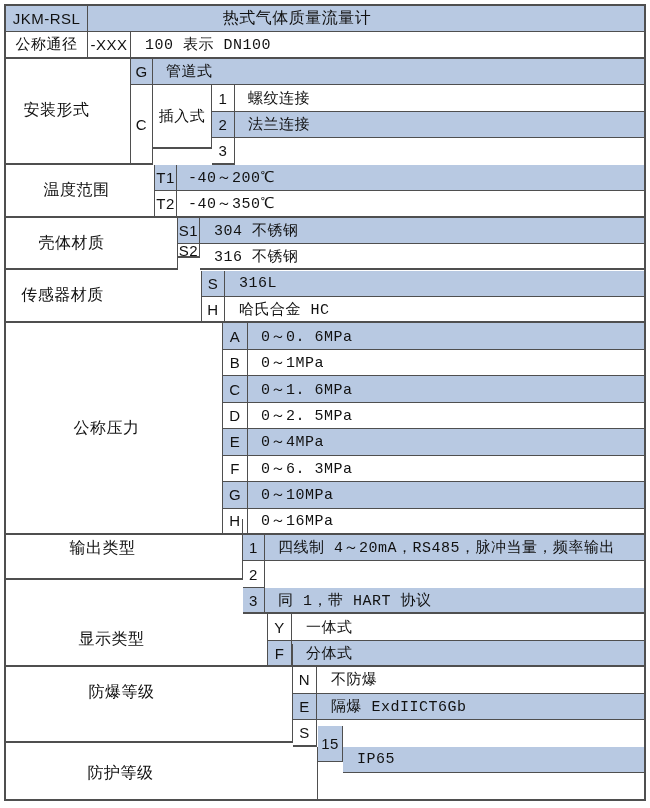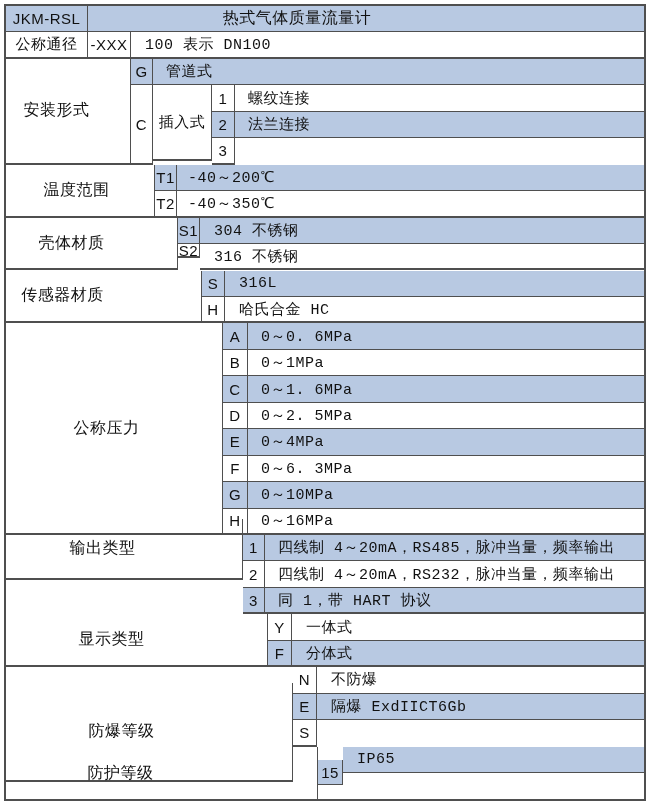--- a/index.html
+++ b/index.html
@@ -41,21 +41,21 @@
     <div class="c hl rb0 lbl" style="left:82px;top:0;width:556px;height:26.45px;padding-right:138px">热式气体质量流量计</div>
 
     <div class="c sec" style="left:0;top:26.45px;width:82px;height:26.45px">公称通径</div>
     <div class="c sec" style="left:82px;top:26.45px;width:43px;height:26.45px">-XXX</div>
     <div class="c sec rb0 l" style="left:125px;top:26.45px;width:513px;height:26.45px;padding-left:14px">100 表示 DN100</div>
 
     <div class="c sec lbl" style="left:0;top:52.90px;width:125px;height:105.80px;padding-right:23px">安装形式</div>
     <div class="c hl" style="left:125px;top:52.90px;width:22px;height:26.45px">G</div>
     <div class="c hl rb0 l" style="left:147px;top:52.90px;width:491px;height:26.45px;padding-left:13px">管道式</div>
     <div class="c sec" style="left:125px;top:79.35px;width:22px;height:79.35px">C</div>
-    <div class="c sec" style="left:147px;top:79.35px;width:59px;height:76px">插入式</div>
+    <div class="c sec" style="left:147px;top:79.35px;width:59px;height:64px">插入式</div>
     <div class="c" style="left:206px;top:79.35px;width:23px;height:26.45px">1</div>
     <div class="c rb0 l" style="left:229px;top:79.35px;width:409px;height:26.45px;padding-left:13px">螺纹连接</div>
     <div class="c hl" style="left:206px;top:105.80px;width:23px;height:26.45px">2</div>
     <div class="c hl rb0 l" style="left:229px;top:105.80px;width:409px;height:26.45px;padding-left:13px">法兰连接</div>
     <div class="c sec" style="left:206px;top:132.25px;width:23px;height:26.45px">3</div>
 
     <div class="c sec lbl" style="left:0;top:158.70px;width:149px;height:52.90px;padding-right:7px">温度范围</div>
     <div class="c hl" style="left:149px;top:158.70px;width:22px;height:26.45px">T1</div>
     <div class="c hl rb0 l" style="left:171px;top:158.70px;width:467px;height:26.45px">-40～200℃</div>
     <div class="c sec" style="left:149px;top:185.15px;width:22px;height:26.45px">T2</div>
@@ -88,36 +88,35 @@
     <div class="c rb0 l" style="left:242px;top:449.65px;width:396px;height:26.45px;padding-left:13px">0～6. 3MPa</div>
     <div class="c hl" style="left:217px;top:476.10px;width:25px;height:26.45px">G</div>
     <div class="c hl rb0 l" style="left:242px;top:476.10px;width:396px;height:26.45px;padding-left:13px">0～10MPa</div>
     <div class="c sec" style="left:217px;top:502.55px;width:25px;height:26.45px">H</div>
     <div class="c sec rb0 l" style="left:242px;top:502.55px;width:396px;height:26.45px;padding-left:13px">0～16MPa</div>
 
     <div class="c sec lbl" style="left:0;top:513px;width:237px;height:61px;padding-right:43px">输出类型</div>
     <div class="c hl" style="left:237px;top:529.00px;width:22px;height:26.45px">1</div>
     <div class="c hl rb0 l" style="left:259px;top:529.00px;width:379px;height:26.45px;padding-left:13px">四线制 4～20mA，RS485，脉冲当量，频率输出</div>
     <div class="c" style="left:237px;top:555.45px;width:22px;height:26.45px">2</div>
-    <div class="c rb0 l" style="left:259px;top:555.45px;width:379px;height:26.45px;padding-left:13px">四线制 4～20mA，RS232，脉冲当量，频率输出</div>
     <div class="c sec hl" style="left:237px;top:581.90px;width:22px;height:26.45px">3</div>
     <div class="c sec hl rb0 l" style="left:259px;top:581.90px;width:379px;height:26.45px;padding-left:13px">同 1，带 HART 协议</div>
 
     <div class="c sec lbl" style="left:0;top:608.35px;width:262px;height:52.90px;padding-right:50px">显示类型</div>
     <div class="c" style="left:262px;top:608.35px;width:24px;height:26.45px">Y</div>
     <div class="c rb0 l" style="left:286px;top:608.35px;width:352px;height:26.45px;padding-left:14px">一体式</div>
     <div class="c sec hl" style="left:262px;top:634.80px;width:24px;height:26.45px">F</div>
     <div class="c sec hl rb0 l" style="left:286px;top:634.80px;width:352px;height:26.45px;padding-left:14px">分体式</div>
 
-    <div class="c sec lbl" style="left:0;top:677px;width:287px;height:99px;padding-right:55px">防爆等级</div>
+    <div class="c sec lbl" style="left:0;top:638px;width:287px;height:99px;padding-right:55px">防爆等级</div>
     <div class="c" style="left:287px;top:661.25px;width:24px;height:26.45px">N</div>
     <div class="c rb0 l" style="left:311px;top:661.25px;width:327px;height:26.45px;padding-left:14px">不防爆</div>
     <div class="c hl" style="left:287px;top:687.70px;width:24px;height:26.45px">E</div>
     <div class="c hl rb0 l" style="left:311px;top:687.70px;width:327px;height:26.45px;padding-left:14px">隔爆 ExdIICT6Gb</div>
     <div class="c sec" style="left:287px;top:714.15px;width:24px;height:26.45px">S</div>
 
     <div class="c bb0 lbl" style="left:0;top:740.60px;width:312px;height:52.90px;padding-right:82px">防护等级</div>
-    <div class="c hl" style="left:312px;top:754px;width:25px;height:25px">15</div>
+    <div class="c hl" style="left:312px;top:720px;width:25px;height:36px">15</div>
     <div class="c hl rb0 l" style="left:337px;top:740.60px;width:301px;height:26.45px;padding-left:14px">IP65</div>
     <div class="c bb0" style="left:312px;top:807px;width:25px;height:22px">17</div>
 
   </div>
 </div>
 
 </body></html>

